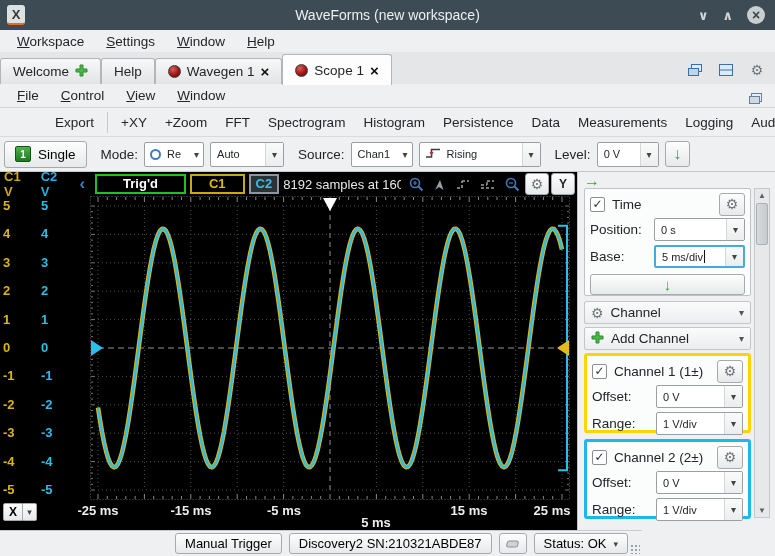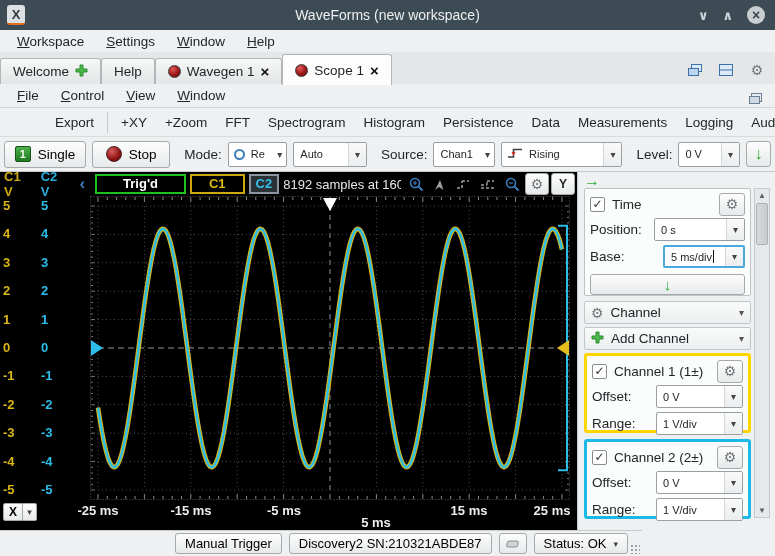--- a/index.html
+++ b/index.html
@@ -78,21 +78,21 @@
   .panel-arrow{position:absolute;left:6px;top:0px;color:#2fae2f;font-weight:bold;font-size:16px;}
   .group{position:absolute;left:6px;width:167px;background:#fbfcfc;border:1px solid #bfc3c5;border-radius:2px;box-sizing:border-box;padding:3px 5px;}
   .group.accent{border-width:3px;border-radius:3px;}
   .ghead{display:flex;align-items:center;gap:7px;height:24px;}
   .ghead .gtitle{flex:1;font-size:13.5px;}
   .gearbtn{width:24px;height:21px;background:linear-gradient(#fdfdfd,#e7e9ea);border:1px solid #a5aaad;border-radius:3px;display:flex;align-items:center;justify-content:center;}
   .cb{width:15px;height:15px;background:#fff;border:1px solid #878d91;border-radius:2px;display:flex;align-items:center;justify-content:center;font-size:12px;font-weight:bold;color:#2b2f32;box-sizing:border-box;}
   .prow{display:flex;align-items:center;height:27px;gap:4px;}
   .prow .plab{width:60px;font-size:13.5px;}
   .prow .combo{flex:1;height:23px;}
-  .combo.focused{border:2px solid #49a8dc;margin-left:9px;}
+  .combo.focused{border:2px solid #49a8dc;}
   .text-caret{display:inline-block;width:1px;height:13px;background:#111;vertical-align:-2px;margin-left:1px;}
   .wide-btn{margin-top:4px;width:100%;height:21px;color:#2fae2f;font-weight:bold;font-size:15px;}
   .flatrow{position:absolute;left:6px;width:167px;height:23px;background:linear-gradient(#fafbfb,#ecedee);border:1px solid #c2c6c8;border-radius:2px;display:flex;align-items:center;gap:7px;padding:0 6px;box-sizing:border-box;font-size:13.5px;}
   .flatrow .dd{margin-left:auto;color:#555;font-size:10px;}
   .vscroll{position:absolute;right:5px;top:16px;width:16px;height:330px;background:#e6e8e9;border:1px solid #c5c9cb;box-sizing:border-box;}
   .varrow{position:absolute;left:0;width:14px;height:13px;text-align:center;font-size:8px;color:#5b6165;line-height:13px;}
   .vthumb{position:absolute;left:1px;top:14px;width:12px;height:42px;background:linear-gradient(90deg,#d7dadc,#c7cbcd);border:1px solid #aab0b3;border-radius:2px;box-sizing:border-box;}
 
   
   .statusbar{position:absolute;left:0;top:530px;width:642px;height:26px;background:#eff0f1;border-top:1px solid #c9cccd;display:flex;align-items:center;justify-content:flex-end;gap:7px;padding-right:14px;box-sizing:border-box;}
@@ -185,24 +185,20 @@
       <span class="toolbar-item">Measurements</span>
       <span class="toolbar-item">Logging</span>
       <span class="toolbar-item">Audio</span>
       <span class="toolbar-item">X Cursors</span>
     </div>
 
   <div class="acqbar">
     <button class="btn bigbtn">
       <span class="oneicon">1</span>
       <span>Single</span>
-    </button>
-    <button class="btn bigbtn">
-      <span class="stopball"></span>
-      <span>Stop</span>
     </button>
     <span class="acqlabel">Mode:</span>
     <span class="combo" style="width:60px">
       <span class="ring"></span>
       <span class="val">Re</span>
       <span style="font-size:10px;color:#444;padding-right:4px">▾</span>
     </span>
     <span class="combo" style="width:74px">
       <span class="val">Auto</span>
       <span class="arr">▾</span>

